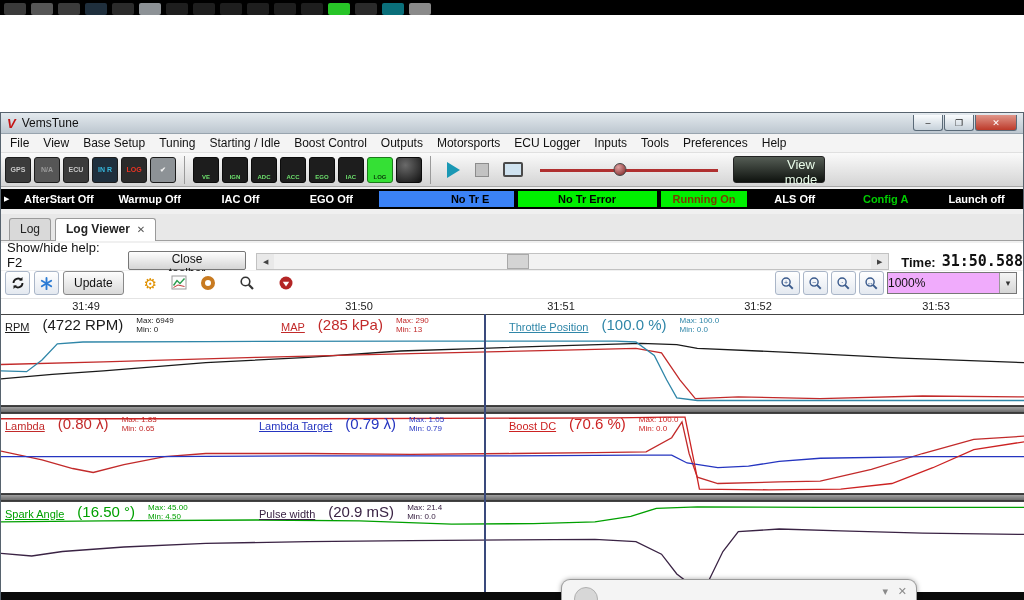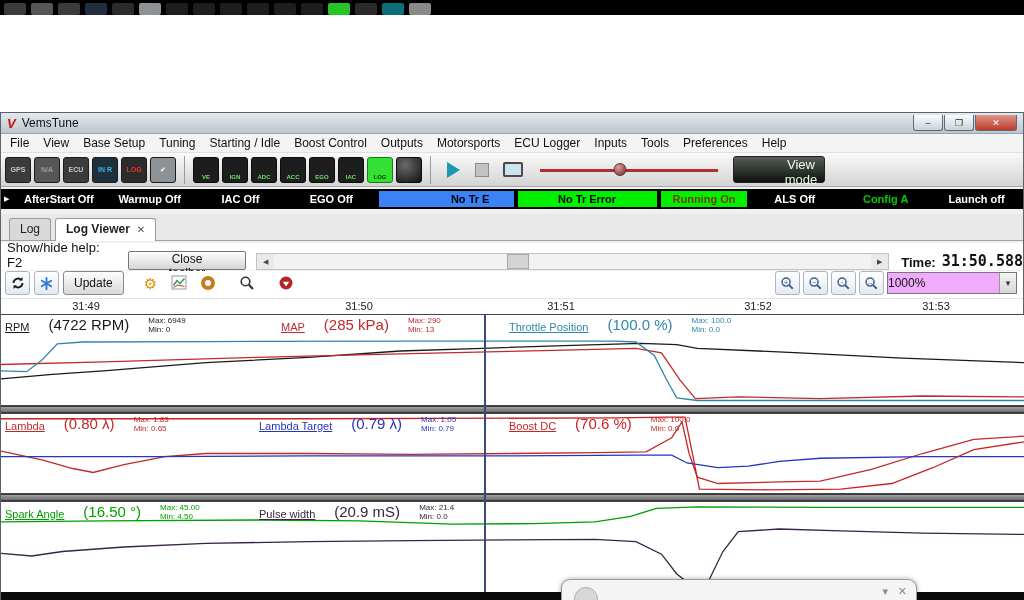--- a/index.html
+++ b/index.html
@@ -109,21 +109,21 @@
   .tick { position:absolute; top:1px; transform:translateX(-50%); font-size:11px; color:#222; }
 
   #charts { position:absolute; top:201px; left:0; width:1024px; height:279px; background:#fff; }
   .chart-panel { position:absolute; left:0; width:1024px; background:#fff;
                  border-top:1px solid #444; border-bottom:1px solid #444; }
   .chart-panel svg { position:absolute; left:0; top:0; width:100%; height:100%; display:block; }
   .splitter { position:absolute; left:0; width:1024px; height:7px;
               background:linear-gradient(#a0a0a0,#6e6e6e); border-top:1px solid #3a3a3a;
               border-bottom:1px solid #3a3a3a; }
   .split-0 { top:92px; } .split-1 { top:180px; }
-  .sig-header { position:absolute; top:1px; display:flex; gap:19px; z-index:2; white-space:nowrap;
+  .sig-header { position:absolute; top:1px; display:flex; gap:13px; z-index:2; white-space:nowrap;
                 align-items:flex-start; }
   .sig-name { font-size:11px; text-decoration:underline; margin-top:5px; }
   .sig-value { font-size:15px; line-height:18px; }
   .sig-mm { font-size:8px; line-height:8.5px; margin-top:1px; text-align:left; }
   #cursor-line { position:absolute; top:0; width:2px; height:279px; z-index:4; }
 
   #bottom-bar { position:absolute; top:479px; left:0; width:1024px; height:9px; background:#0a0a0a;
                 z-index:5; }
   #popup { position:absolute; left:560px; top:466px; width:356px; height:26px; background:#f4f4f4;
            border:1px solid #9a9a9a; border-bottom:none; border-radius:9px 9px 0 0; z-index:12;

